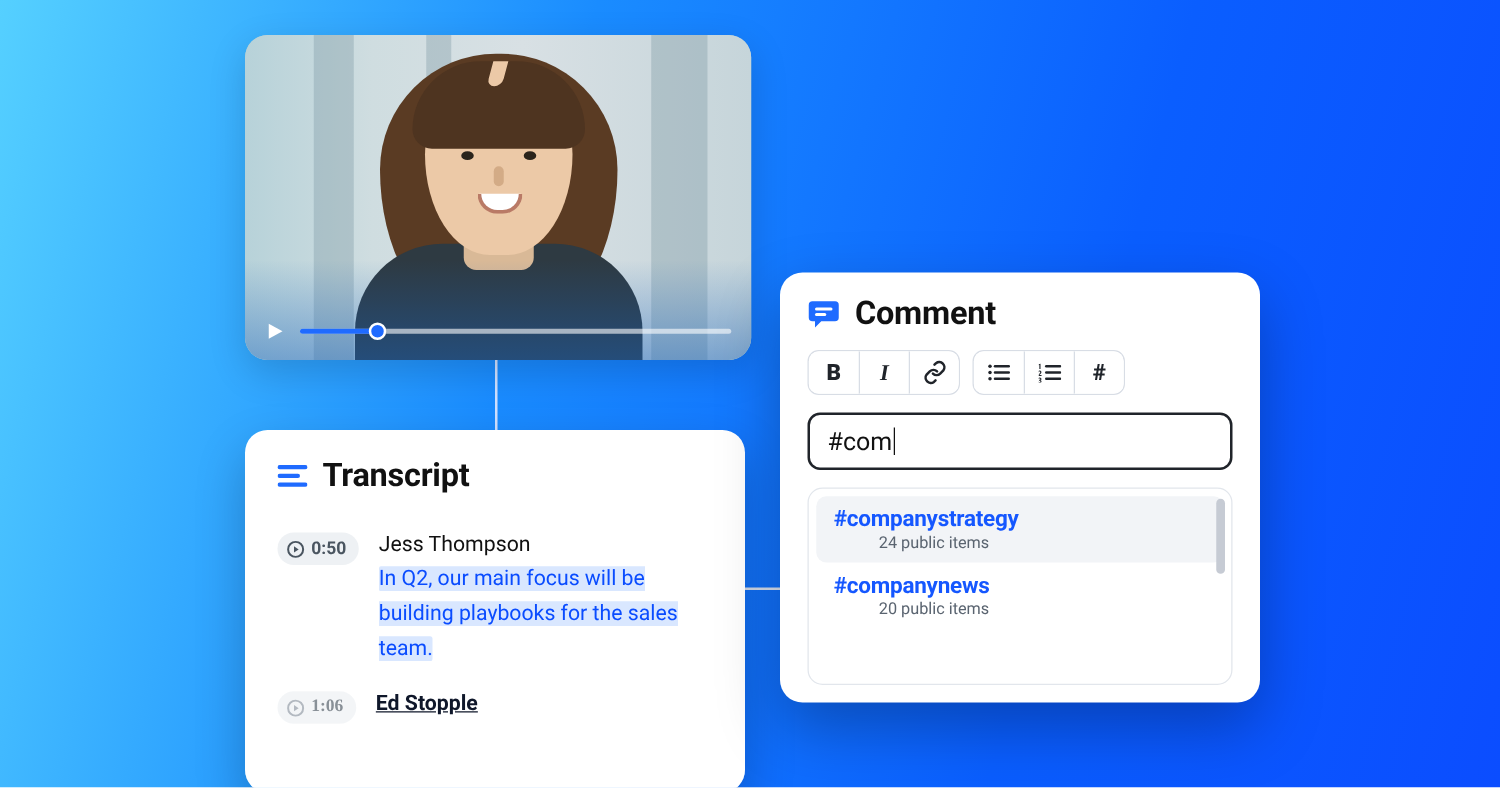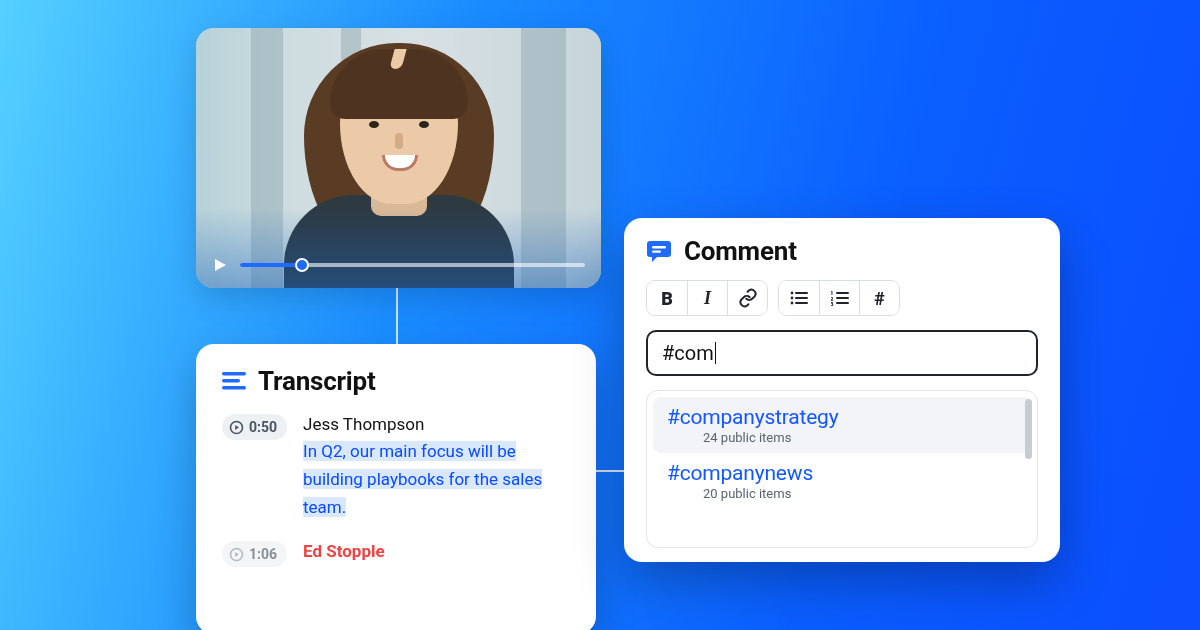--- a/index.html
+++ b/index.html
@@ -117,53 +117,53 @@
     position: absolute;
     left: 196px; top: 344px;
     width: 400px;
     background: #fff;
     border-radius: 18px;
     box-shadow: 0 18px 40px rgba(0,0,0,.22);
     padding: 22px 26px 0 26px;
     height: 290px;
     overflow: hidden;
   }
-  .card-header { display: flex; align-items: center; gap: 12px; margin-bottom: 18px; }
+  .card-header { display: flex; align-items: center; gap: 12px; margin-bottom: 30px; }
   .card-header .icon svg { display: block; }
   .card-title { font-size: 26px; font-weight: 700; color: #111; letter-spacing: -0.2px; }
 
   .entry { display: flex; gap: 16px; margin-bottom: 20px; }
   .ts-chip {
     display: inline-flex; align-items: center; gap: 5px;
     background: #eef1f4; color: #4a5560;
     font-weight: 700; font-size: 14px;
     border-radius: 14px; padding: 3px 10px 3px 7px;
     height: 26px;
   }
-  .ts-chip.muted { opacity: .65; }
+  .ts-chip.muted { opacity: .65; font-family: Liberation Serif, serif; }
   .ts-chip svg { display: block; }
   .entry-body { flex: 1; }
   .speaker { font-weight: 400; font-size: 17px; color: #111; margin-bottom: 3px; }
-  .speaker.muted { color: #ef4444; font-weight: 700; }
+  .speaker.muted { color: #0f172a; font-weight: 700; text-decoration: underline; }
   .quote { font-size: 17px; line-height: 1.65; color: #1a1a1a; }
   .quote .hl {
     background: #d9e7ff; color: #0a4cff;
     border-radius: 2px;
   }
   .quote.muted { color: #8b95a0; }
   .transcript-fade {
     position: absolute; left: 0; right: 0; bottom: 0; height: 26px;
     background: linear-gradient(180deg, rgba(255,255,255,0), #fff);
   }
 
   
   .comment-card {
     position: absolute;
     left: 624px; top: 218px;
-    width: 436px;
+    width: 384px;
     background: #fff;
     border-radius: 18px;
     box-shadow: 0 20px 50px rgba(0,0,0,.28);
     padding: 18px 22px 14px 22px;
   }
   .comment-card .card-header { margin-bottom: 14px; }
 
   .toolbar { display: flex; gap: 10px; margin-bottom: 14px; }
   .tgroup {
     display: inline-flex; border: 1.5px solid #d8dde5; border-radius: 9px; overflow: hidden;
@@ -194,21 +194,21 @@
     border: 1.5px solid #e2e6ec; border-radius: 12px;
     padding: 6px; position: relative;
     height: 158px; overflow: hidden;
   }
   .suggest .scrollbar {
     position: absolute; right: 5px; top: 8px; width: 7px; height: 60px;
     background: #c6cbd4; border-radius: 4px;
   }
   .sug-item { padding: 8px 14px 8px 14px; border-radius: 8px; }
   .sug-item.active { background: #f2f4f7; }
-  .sug-tag { font-size: 21px; font-weight: 400; color: #1557ff; letter-spacing: -0.2px; }
+  .sug-tag { font-size: 18px; font-weight: 700; color: #1557ff; letter-spacing: -0.2px; }
   .sug-meta { font-size: 13px; color: #5a6470; margin-left: 36px; margin-top: 1px; }
   .suggest-fade {
     position: absolute; left: 2px; right: 14px; bottom: 2px; height: 20px;
     background: linear-gradient(180deg, rgba(255,255,255,0), #fff);
     border-radius: 0 0 10px 10px;
   }
 </style>
 </head>
 <body>
 

